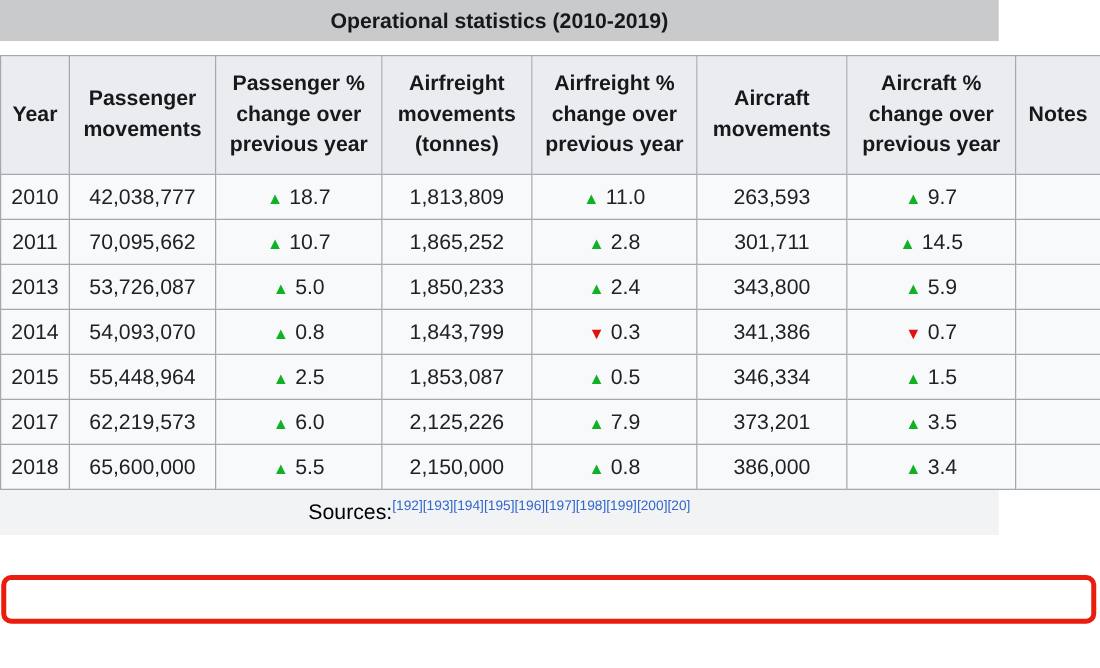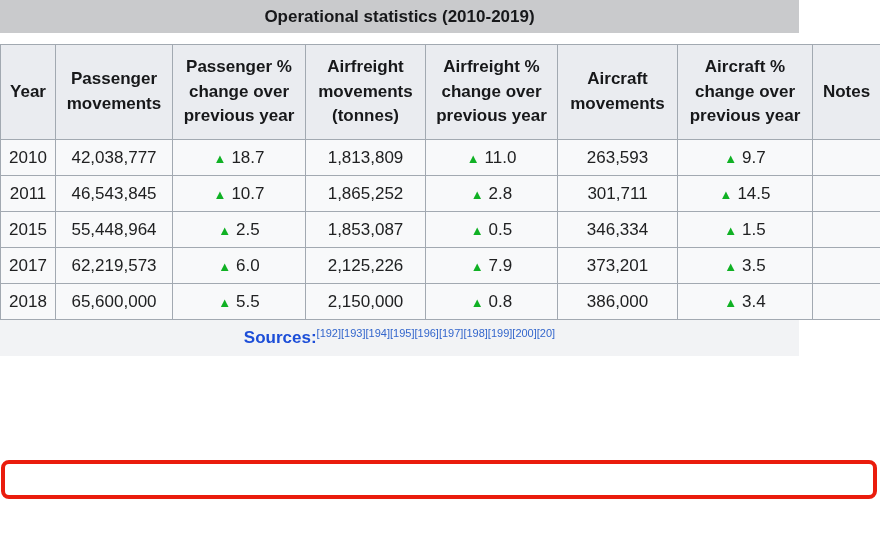--- a/index.html
+++ b/index.html
@@ -37,21 +37,21 @@
     white-space:nowrap;
   }
   tr.data-row { height:36px; }
 
   .tri { display:inline-block; font-size:13px; vertical-align:baseline; margin-right:5px; }
 
   .footer {
     height:36px; background:#f2f3f5;
     display:flex; align-items:center; justify-content:center;
   }
-  .footer .src-label { font-weight:bold; font-size:17px; color:#1d4ed8; }
+  .footer .src-label { font-weight:normal; font-size:17px; color:#000000; }
   .footer sup.cite {
     font-size:11px; line-height:0; vertical-align:6px;
     cursor:pointer;
   }
 
   .highlight-box {
     position:absolute; left:1px; top:460px;
     width:868px; height:31px;
     border:4px solid #ea1c0d; border-radius:8px;
     pointer-events:none;
@@ -98,31 +98,51 @@
     <td><span class="tri" style="color: rgb(16, 177, 36);">▲</span><span>18.7</span></td>
     <td>1,813,809</td>
     <td><span class="tri" style="color: rgb(16, 177, 36);">▲</span><span>11.0</span></td>
     <td>263,593</td>
     <td><span class="tri" style="color: rgb(16, 177, 36);">▲</span><span>9.7</span></td>
     <td></td>
   </tr>
 
   <tr class="data-row">
     <td>2011</td>
-    <td>46,543,845</td>
+    <td>70,095,662</td>
     <td><span class="tri" style="color: rgb(16, 177, 36);">▲</span><span>10.7</span></td>
     <td>1,865,252</td>
     <td><span class="tri" style="color: rgb(16, 177, 36);">▲</span><span>2.8</span></td>
     <td>301,711</td>
     <td><span class="tri" style="color: rgb(16, 177, 36);">▲</span><span>14.5</span></td>
     <td></td>
   </tr>
 
 
+  <tr class="data-row">
+    <td>2013</td>
+    <td>53,726,087</td>
+    <td><span class="tri" style="color: rgb(16, 177, 36);">▲</span><span>5.0</span></td>
+    <td>1,850,233</td>
+    <td><span class="tri" style="color: rgb(16, 177, 36);">▲</span><span>2.4</span></td>
+    <td>343,800</td>
+    <td><span class="tri" style="color: rgb(16, 177, 36);">▲</span><span>5.9</span></td>
+    <td></td>
+  </tr>
 
+  <tr class="data-row">
+    <td>2014</td>
+    <td>54,093,070</td>
+    <td><span class="tri" style="color: rgb(16, 177, 36);">▲</span><span>0.8</span></td>
+    <td>1,843,799</td>
+    <td><span class="tri" style="color: rgb(224, 16, 16);">▼</span><span>0.3</span></td>
+    <td>341,386</td>
+    <td><span class="tri" style="color: rgb(224, 16, 16);">▼</span><span>0.7</span></td>
+    <td></td>
+  </tr>
 
   <tr class="data-row">
     <td>2015</td>
     <td>55,448,964</td>
     <td><span class="tri" style="color: rgb(16, 177, 36);">▲</span><span>2.5</span></td>
     <td>1,853,087</td>
     <td><span class="tri" style="color: rgb(16, 177, 36);">▲</span><span>0.5</span></td>
     <td>346,334</td>
     <td><span class="tri" style="color: rgb(16, 177, 36);">▲</span><span>1.5</span></td>
     <td></td>

